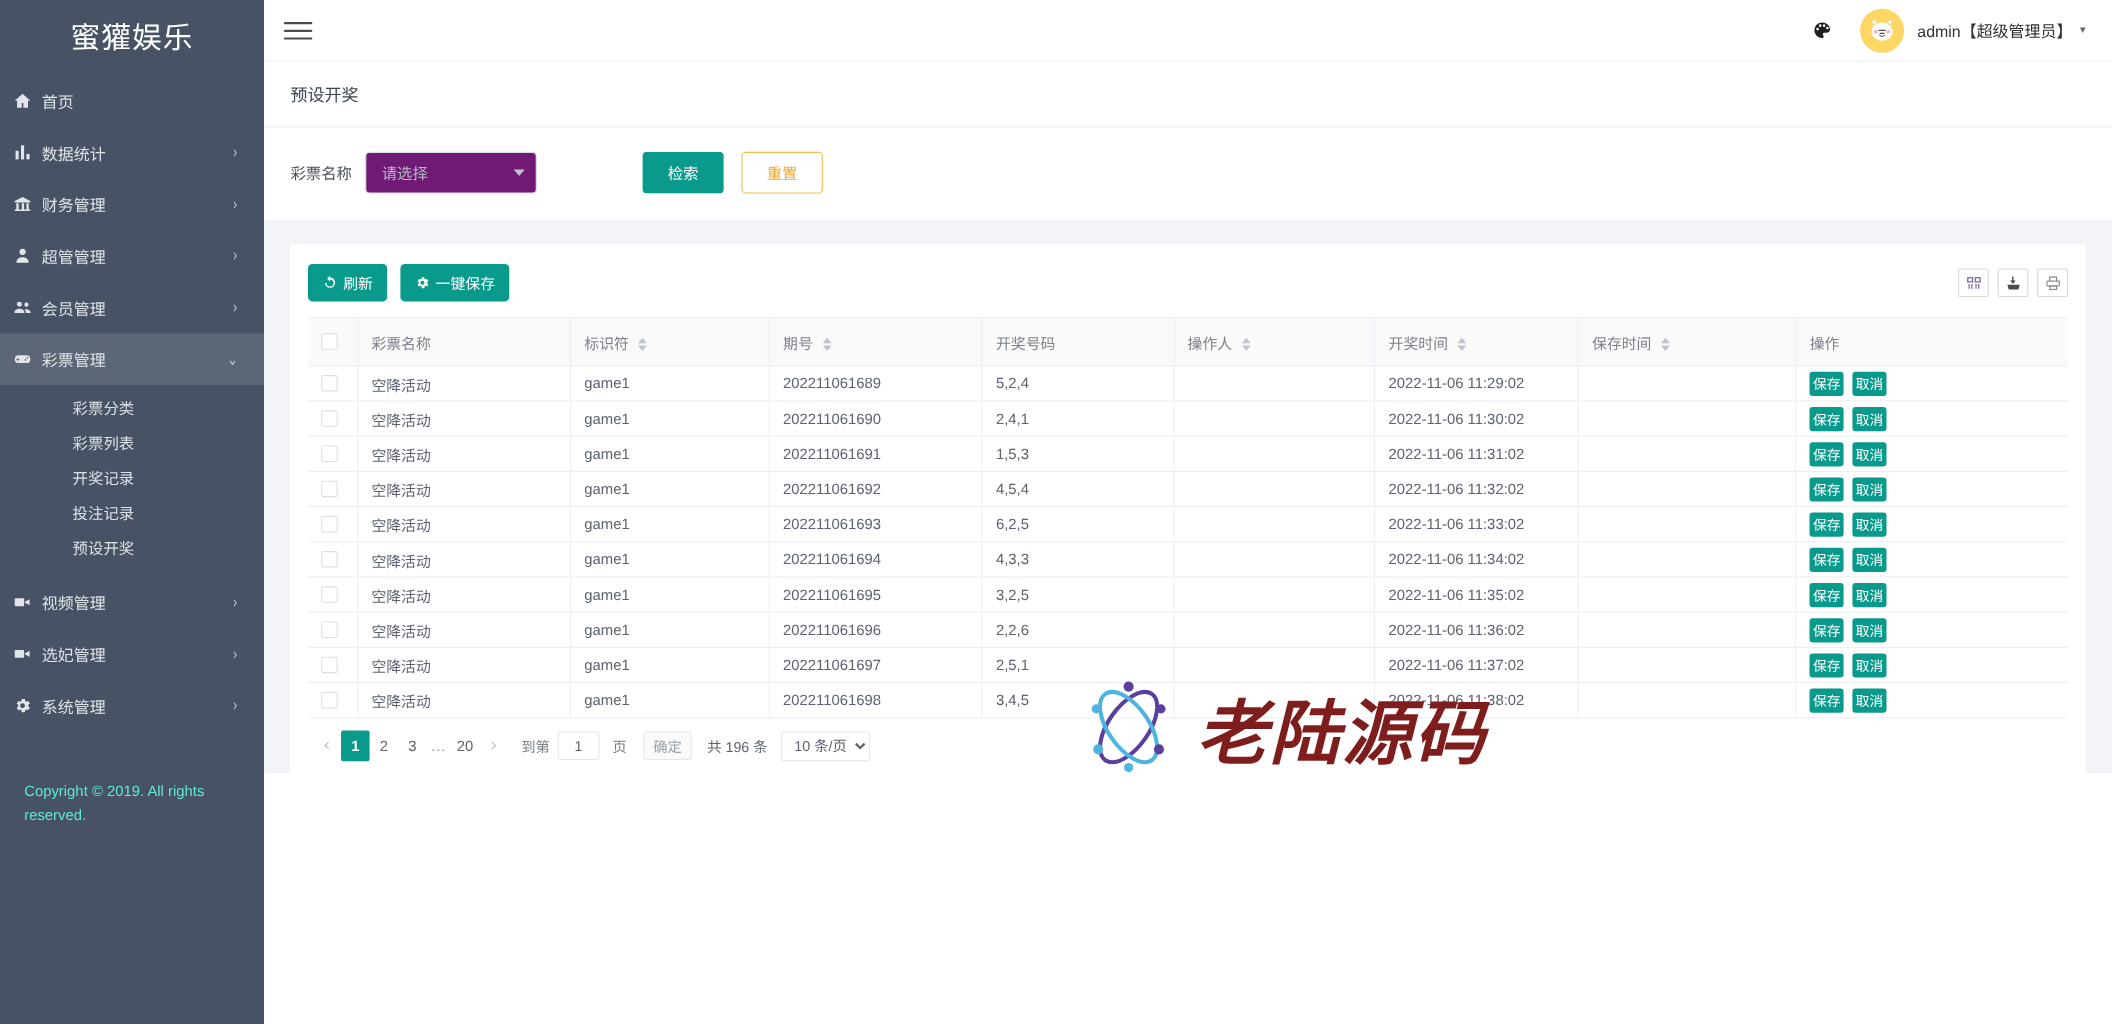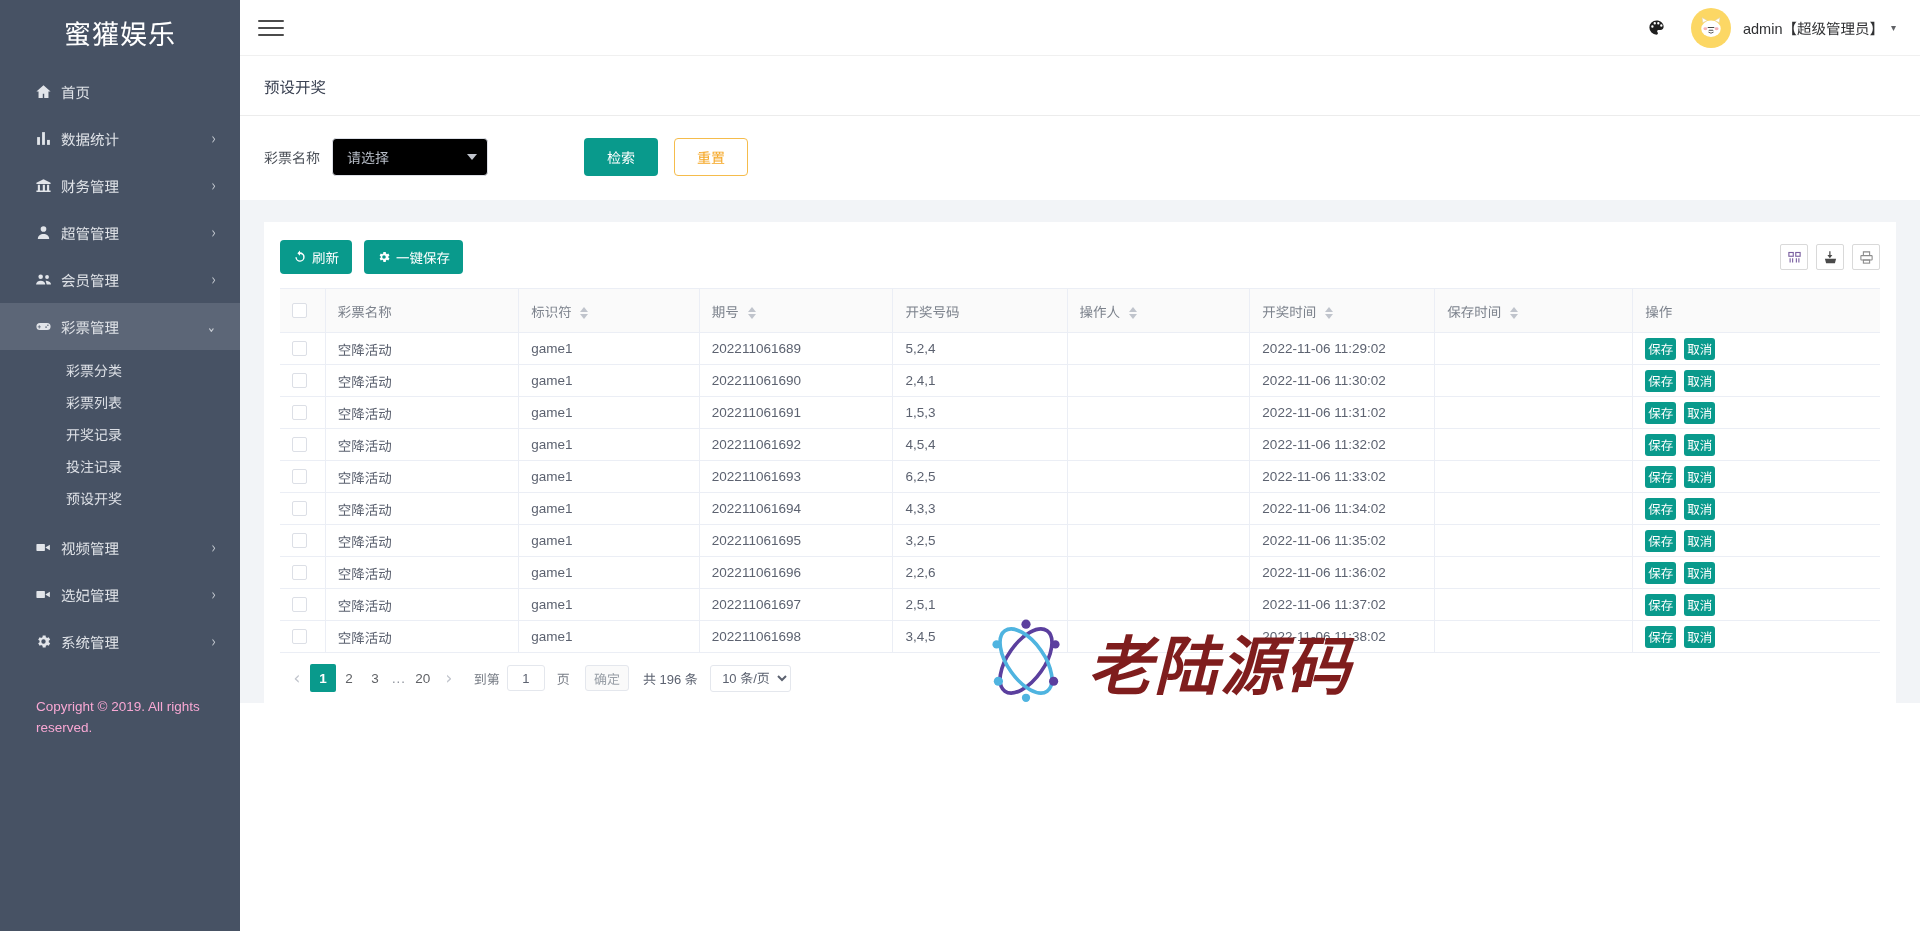--- a/index.html
+++ b/index.html
@@ -20,42 +20,42 @@
     position: relative; z-index: 5;
   }
   .brand {
     height: 68px; display: flex; align-items: center; justify-content: center;
     font-size: 27px; color: #ffffff; letter-spacing: 1px; font-weight: 400;
     padding-bottom: 4px;
   }
   .menu { flex: 0 0 auto; }
   .menu-item {
     height: 47px; display: flex; align-items: center;
-    padding: 0 24px 0 35px; cursor: pointer; position: relative;
+    padding: 0 24px 0 12px; cursor: pointer; position: relative;
     color: #dfe2e7; font-size: 14.5px; justify-content: center;
   }
   .menu-item.active { background: #5c6677; }
   .menu-item .mi-icon {
     width: 26px; min-width: 26px; display: inline-flex; align-items: center;
     justify-content: flex-start; color: #dfe2e7;
   }
   .menu-item .mi-icon svg { width: 17px; height: 17px; fill: #e2e5ea; display:block; }
   .menu-item .mi-label { flex: 1; }
   .menu-item .mi-arrow {
     font-size: 11px; color: #c3c8d0; transform: scaleY(1.45);
     line-height: 1; font-family: "DejaVu Sans", sans-serif;
   }
   .submenu { background: #475264; padding: 4px 0 10px 0; }
   .submenu-item {
     height: 32px; display: flex; align-items: center;
     padding-left: 66px; font-size: 14px; color: #dde0e6; cursor: pointer;
   }
   .copyright {
-    margin-top: 32px; padding: 0 36px; font-size: 13.5px;
-    color: #f9a8d4; line-height: 1.55;
+    margin-top: 45px; padding: 0 22px; font-size: 13.5px;
+    color: #5eead4; line-height: 1.55;
   }
 
   
   .main { flex: 1; height: 688px; display: flex; flex-direction: column; background: #fff; }
 
   .topbar {
     height: 56px; min-height: 56px; background: #fff;
     display: flex; align-items: center; padding: 0 24px 0 18px;
     border-bottom: 1px solid #f0f0f0;
   }
@@ -88,21 +88,21 @@
   }
 
   .filter-bar {
     background: #fff; padding: 22px 24px 24px 24px;
     display: flex; align-items: center; gap: 0;
   }
   .field-label { font-size: 14px; color: #4a4f57; margin-right: 12px; }
   .select-box {
     width: 156px; height: 38px; border: 1px solid #dcdfe6; border-radius: 4px;
     display: flex; align-items: center; padding: 0 10px 0 14px;
-    background: #000000; cursor: pointer;
+    background: #701a75; cursor: pointer;
   }
   .select-box .sel-text { flex: 1; color: #b6bcc6; font-size: 14px; }
   .sel-arrow {
     width: 0; height: 0; border-left: 5px solid transparent;
     border-right: 5px solid transparent; border-top: 6px solid #c0c4cc;
   }
   .btn {
     height: 38px; border-radius: 4px; border: 1px solid transparent;
     font-size: 14px; cursor: pointer; padding: 0 22px;
     display: inline-flex; align-items: center; justify-content: center;

